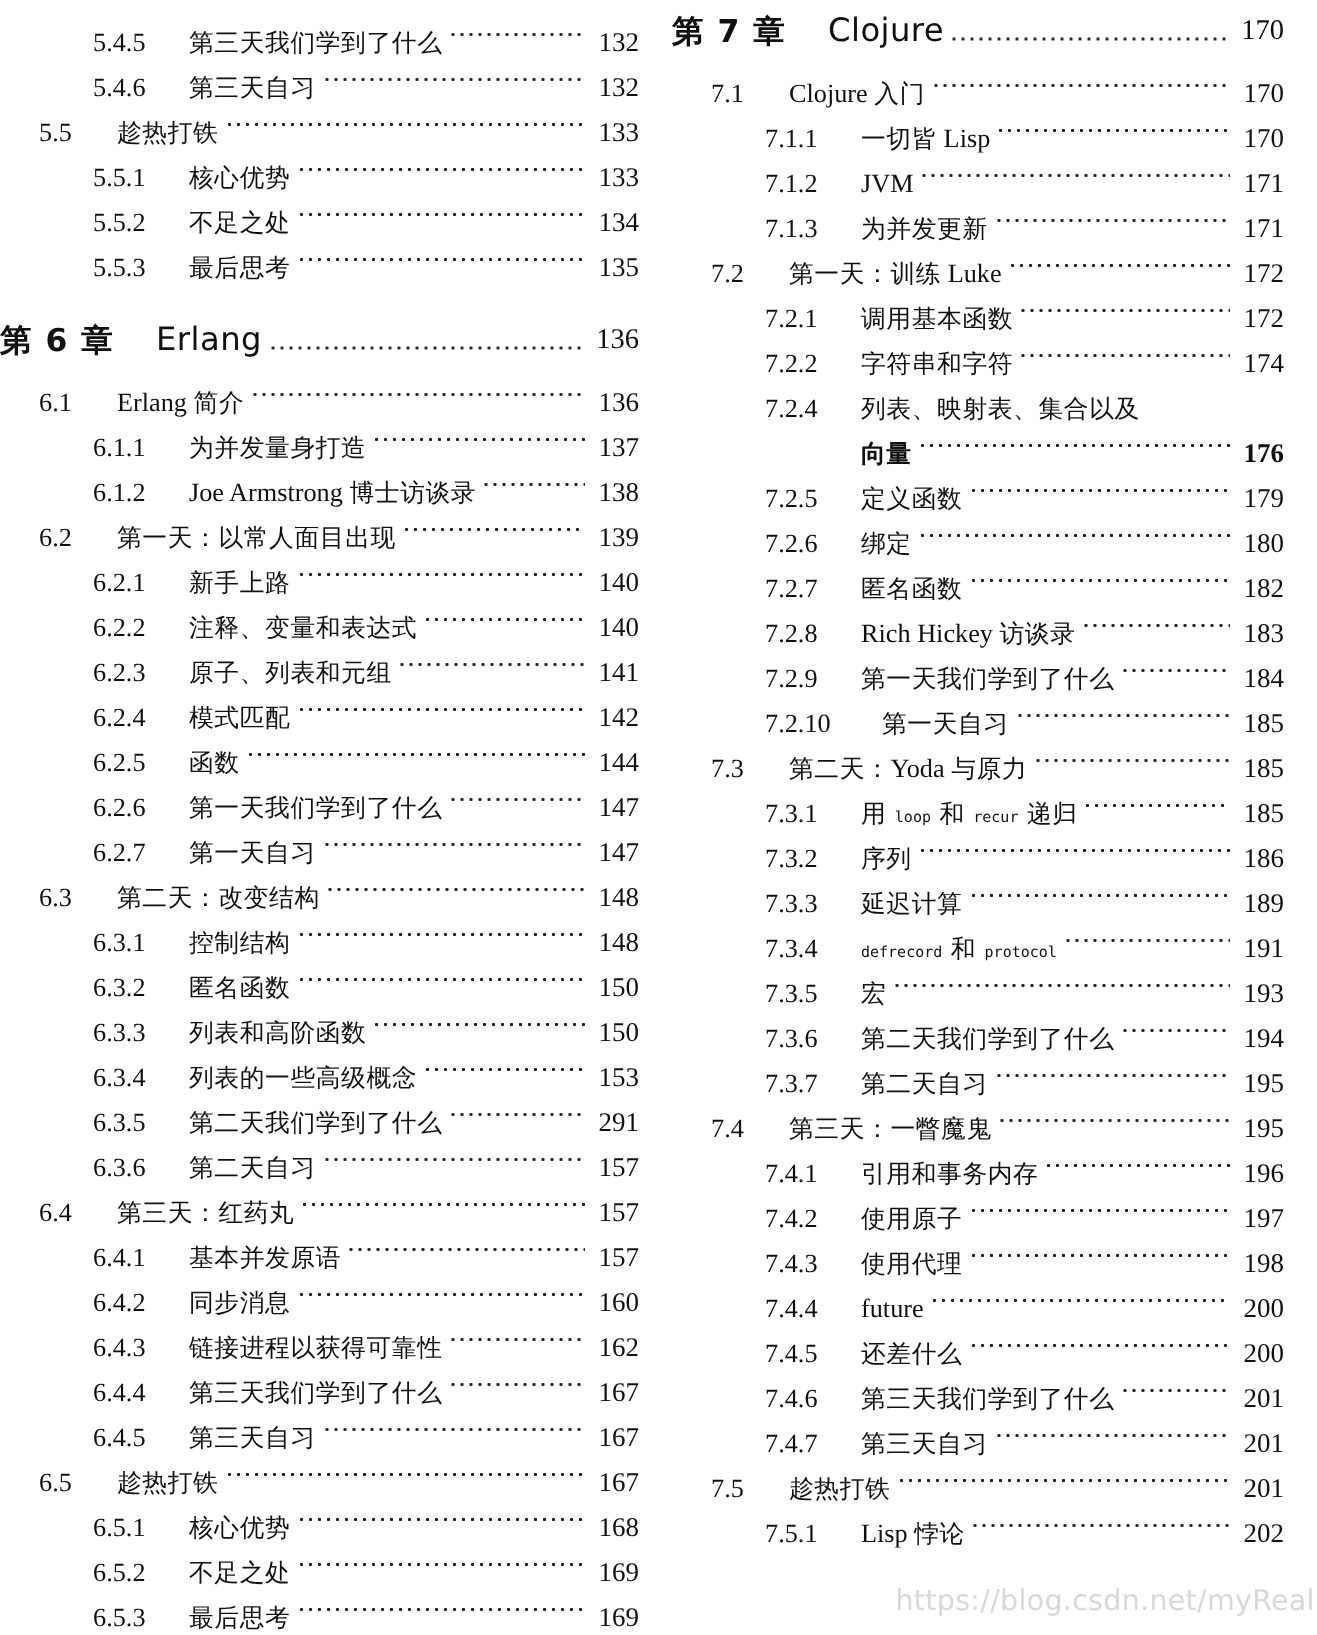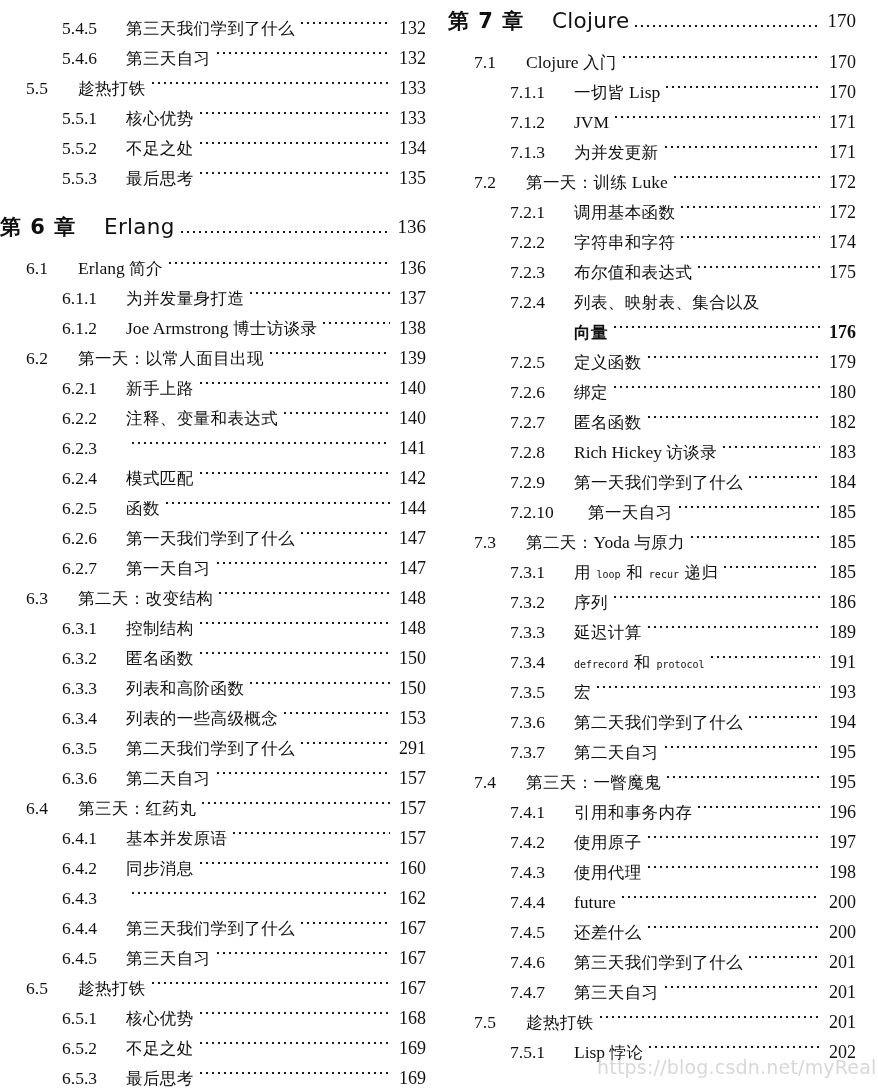--- a/index.html
+++ b/index.html
@@ -237,20 +237,21 @@
           <span class="pg">140</span>
         </div>
         <div class="toc-row lvl3">
           <span class="num">6.2.2</span>
           <span class="title">注释、变量和表达式</span>
           <span class="leader"></span>
           <span class="pg">140</span>
         </div>
         <div class="toc-row lvl3">
           <span class="num">6.2.3</span>
+          <span class="title">原子、列表和元组</span>
           <span class="leader"></span>
           <span class="pg">141</span>
         </div>
         <div class="toc-row lvl3">
           <span class="num">6.2.4</span>
           <span class="title">模式匹配</span>
           <span class="leader"></span>
           <span class="pg">142</span>
         </div>
         <div class="toc-row lvl3">
@@ -326,20 +327,21 @@
           <span class="pg">157</span>
         </div>
         <div class="toc-row lvl3">
           <span class="num">6.4.2</span>
           <span class="title">同步消息</span>
           <span class="leader"></span>
           <span class="pg">160</span>
         </div>
         <div class="toc-row lvl3">
           <span class="num">6.4.3</span>
+          <span class="title">链接进程以获得可靠性</span>
           <span class="leader"></span>
           <span class="pg">162</span>
         </div>
         <div class="toc-row lvl3">
           <span class="num">6.4.4</span>
           <span class="title">第三天我们学到了什么</span>
           <span class="leader"></span>
           <span class="pg">167</span>
         </div>
         <div class="toc-row lvl3">
@@ -419,26 +421,20 @@
           <span class="leader"></span>
           <span class="pg">172</span>
         </div>
         <div class="toc-row lvl3">
           <span class="num">7.2.2</span>
           <span class="title">字符串和字符</span>
           <span class="leader"></span>
           <span class="pg">174</span>
         </div>
         <div class="toc-row lvl3">
-          <span class="num">7.2.3</span>
-          <span class="title">布尔值和表达式</span>
-          <span class="leader"></span>
-          <span class="pg">175</span>
-        </div>
-        <div class="toc-row lvl3">
           <span class="num">7.2.4</span>
           <span class="title">列表、映射表、集合以及</span>
           <span class="leader" style="visibility:hidden"></span>
           <span class="pg" style="visibility:hidden">000</span>
         </div>
         <div class="toc-row lvl3 cont">
           <span class="num"></span>
           <span class="title">向量</span>
           <span class="leader"></span>
           <span class="pg">176</span>

